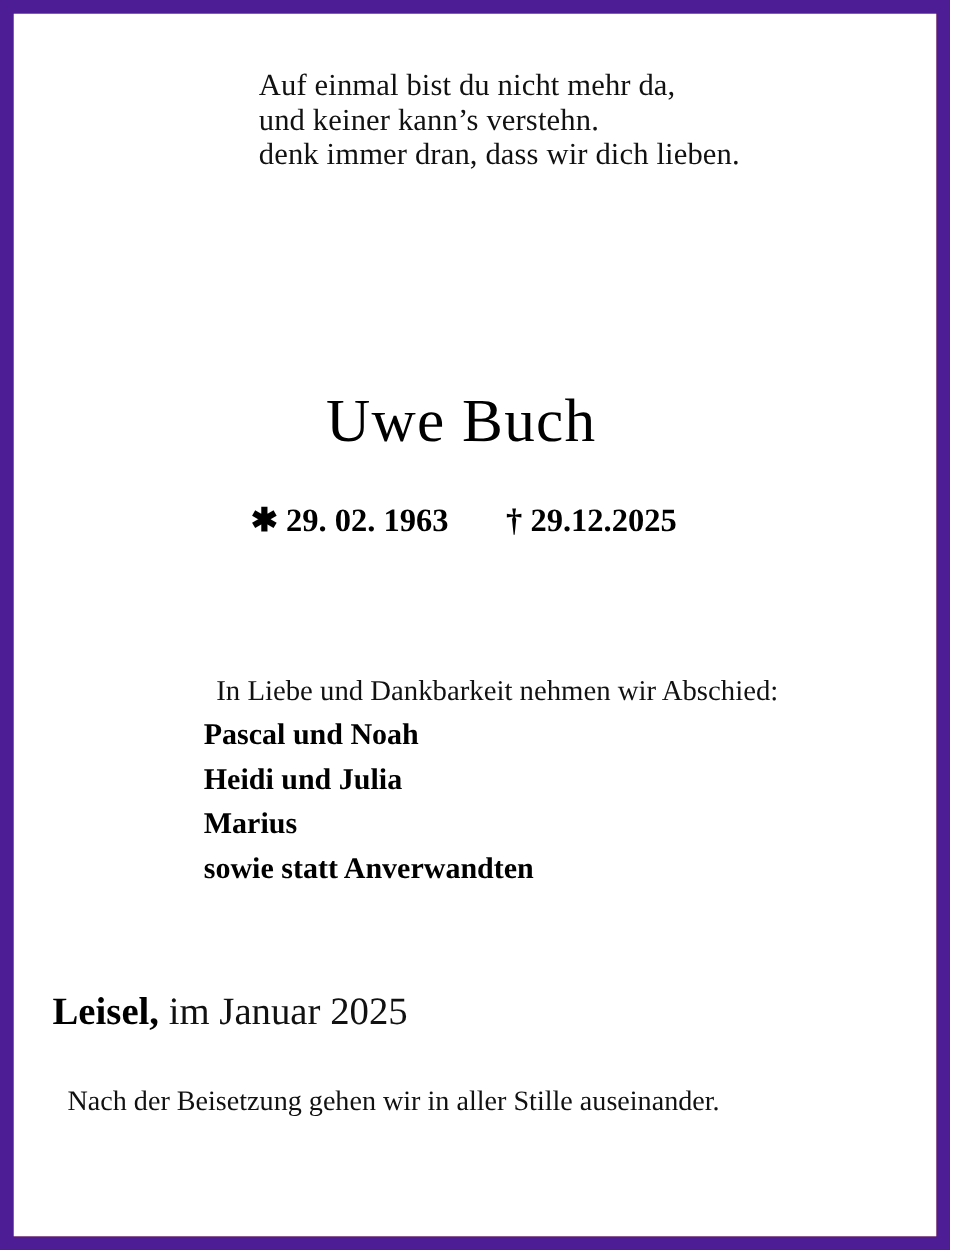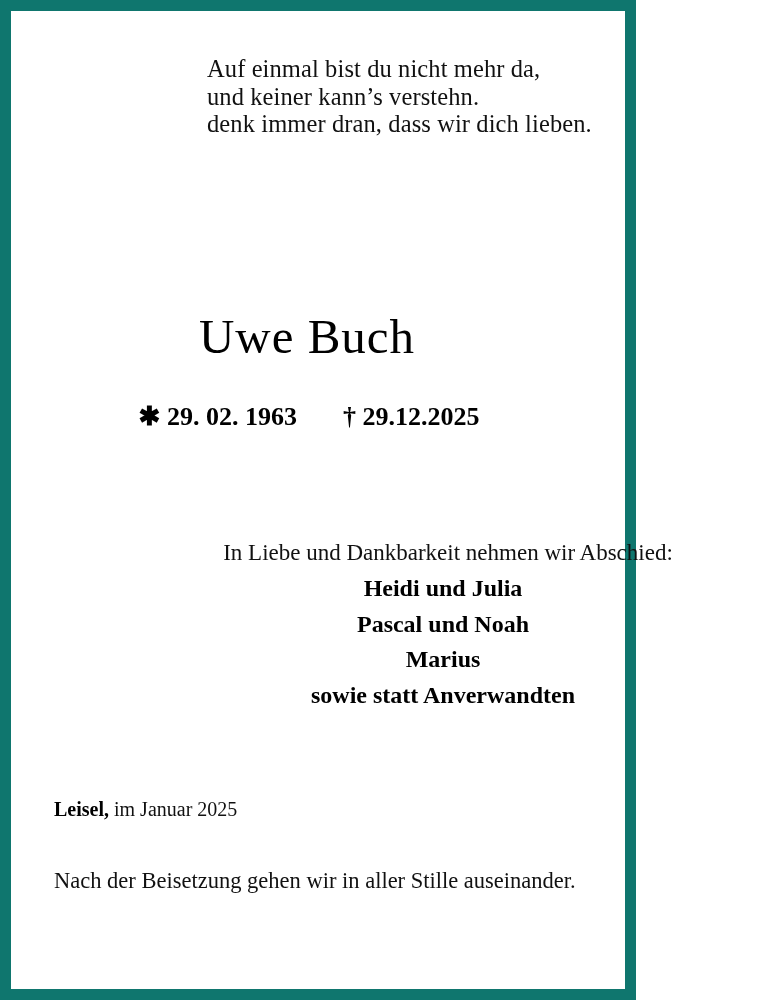--- a/index.html
+++ b/index.html
@@ -12,24 +12,24 @@
     background: #ffffff;
     font-family: "Liberation Serif", "DejaVu Serif", serif;
     color: #000000;
     overflow: hidden;
   }
 
   
   #notice {
     position: relative;
     box-sizing: border-box;
-    width: 636px;
+    width: 760px;
     height: 1000px;
     background: #c2410c;
-    border: 11px solid #0f766e;
+    border: 11px solid #4c1d95;
   }
 
   #notice-inner {
     position: relative;
     box-sizing: border-box;
     width: 100%;
     height: 100%;
     background: #ffffff;
     padding: 0;
   }
@@ -90,21 +90,21 @@
     display: inline-block;
     width: 46px;
   }
 
   
   .mourners {
     position: absolute;
     left: 152px;
     top: 527px;
     width: 560px;
-    text-align: center;
+    text-align: left;
   }
   .mourners-intro {
     font-size: 23px;
     line-height: 30px;
     font-weight: 400;
     margin-left: 10px;
     color: #111111;
     white-space: pre;
   }
   .mourner-line {
@@ -115,23 +115,23 @@
     color: #000000;
     white-space: pre;
   }
   .mourner-line:first-of-type {
     margin-top: 8px;
   }
 
   
   .place-line {
     position: absolute;
-    left: 43px;
+    left: 31px;
     top: 783px;
-    font-size: 20px;
+    font-size: 31px;
     line-height: 30px;
     white-space: pre;
     color: #111111;
   }
   .place-line .place {
     font-weight: 700;
     color: #000000;
   }
   .place-line .when {
     font-weight: 400;
@@ -168,22 +168,22 @@
     </div>
 
     <div class="deceased-name">Uwe Buch</div>
 
     <div class="dates">
       <span class="date-group"><span class="sym">✱</span><span> </span><span>29. 02. 1963</span></span><span class="gap"></span><span class="date-group"><span class="sym">†</span><span> </span><span>29.12.2025</span></span>
     </div>
 
     <div class="mourners">
       <div class="mourners-intro">In Liebe und Dankbarkeit nehmen wir Abschied:</div>
+      <div class="mourner-line">Pascal und Noah</div>
       <div class="mourner-line">Heidi und Julia</div>
-      <div class="mourner-line">Pascal und Noah</div>
       <div class="mourner-line">Marius</div>
       <div class="mourner-line">sowie statt Anverwandten</div>
     </div>
 
     <div class="place-line"><span class="place">Leisel,</span><span class="when"> im Januar 2025</span></div>
 
     <div class="details">
       <div class="details-para">Nach der Beisetzung gehen wir in aller Stille auseinander.</div>
     </div>
 

